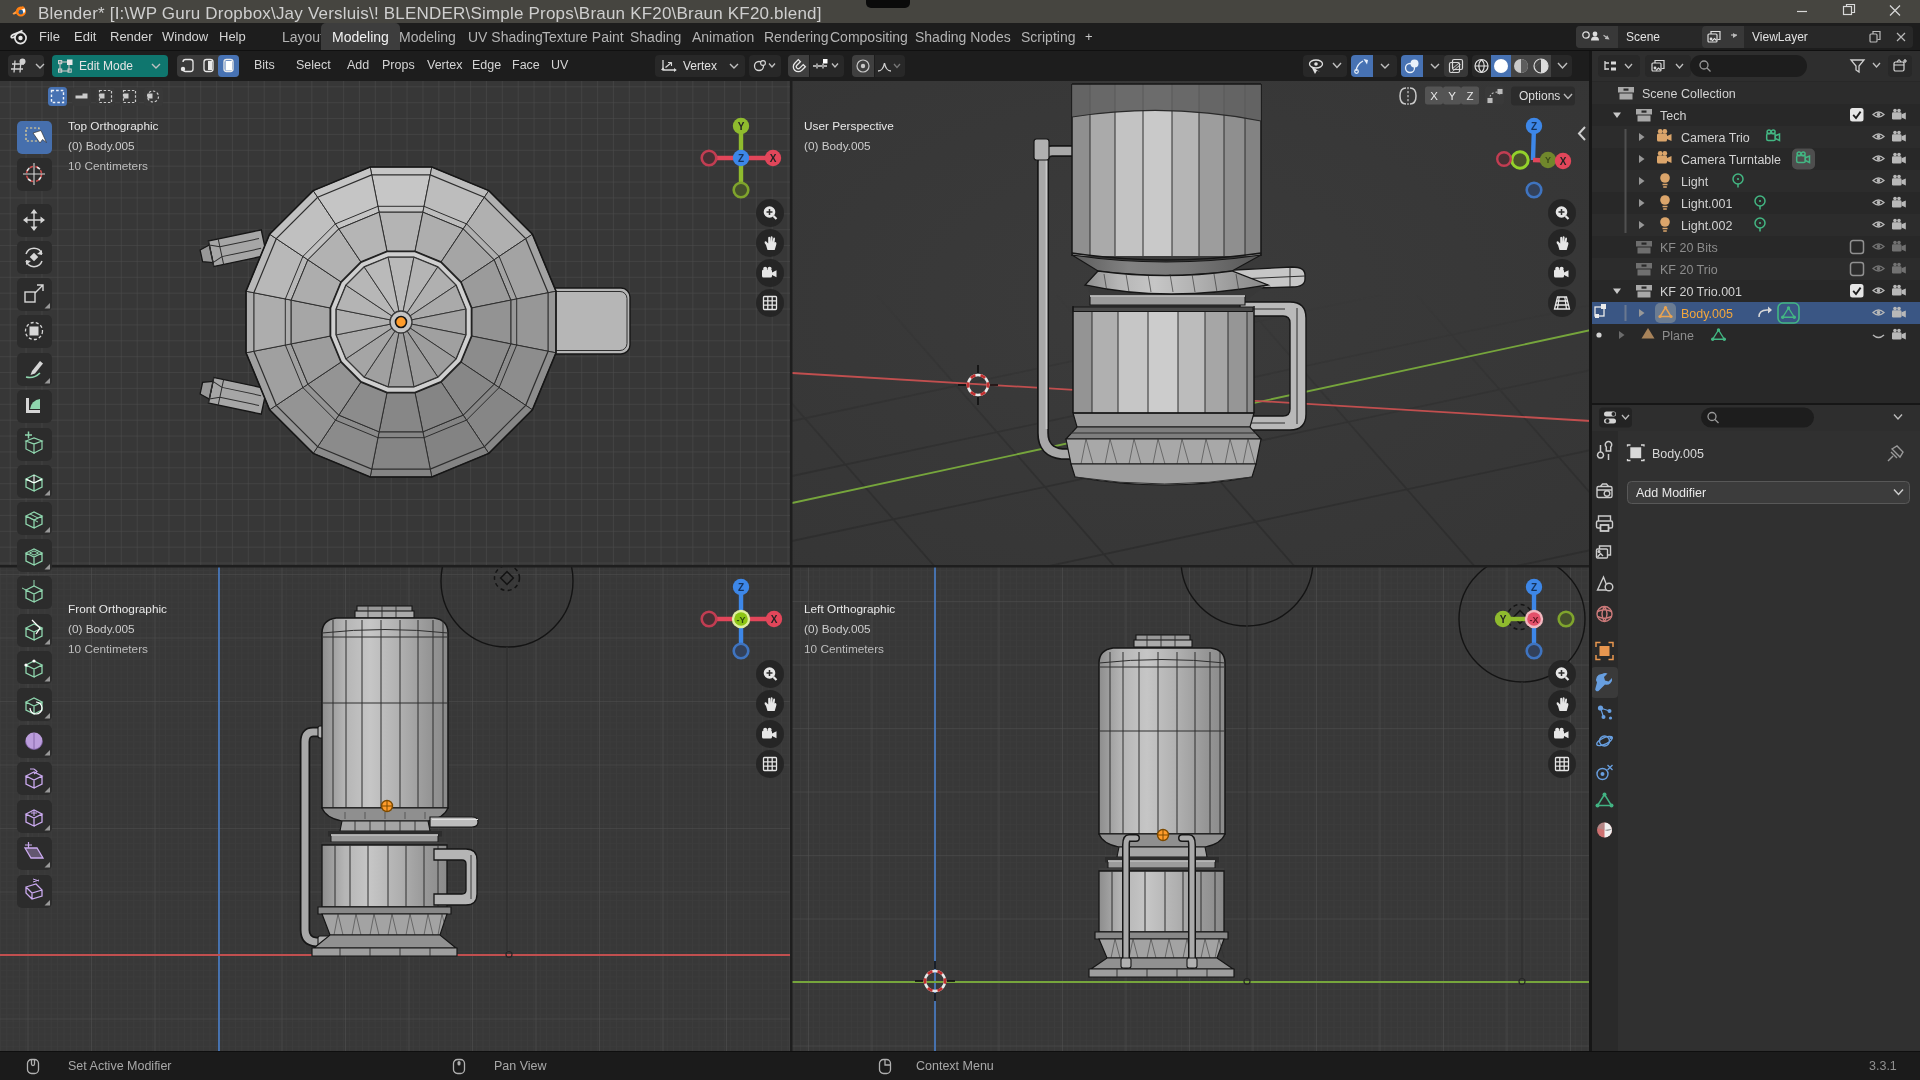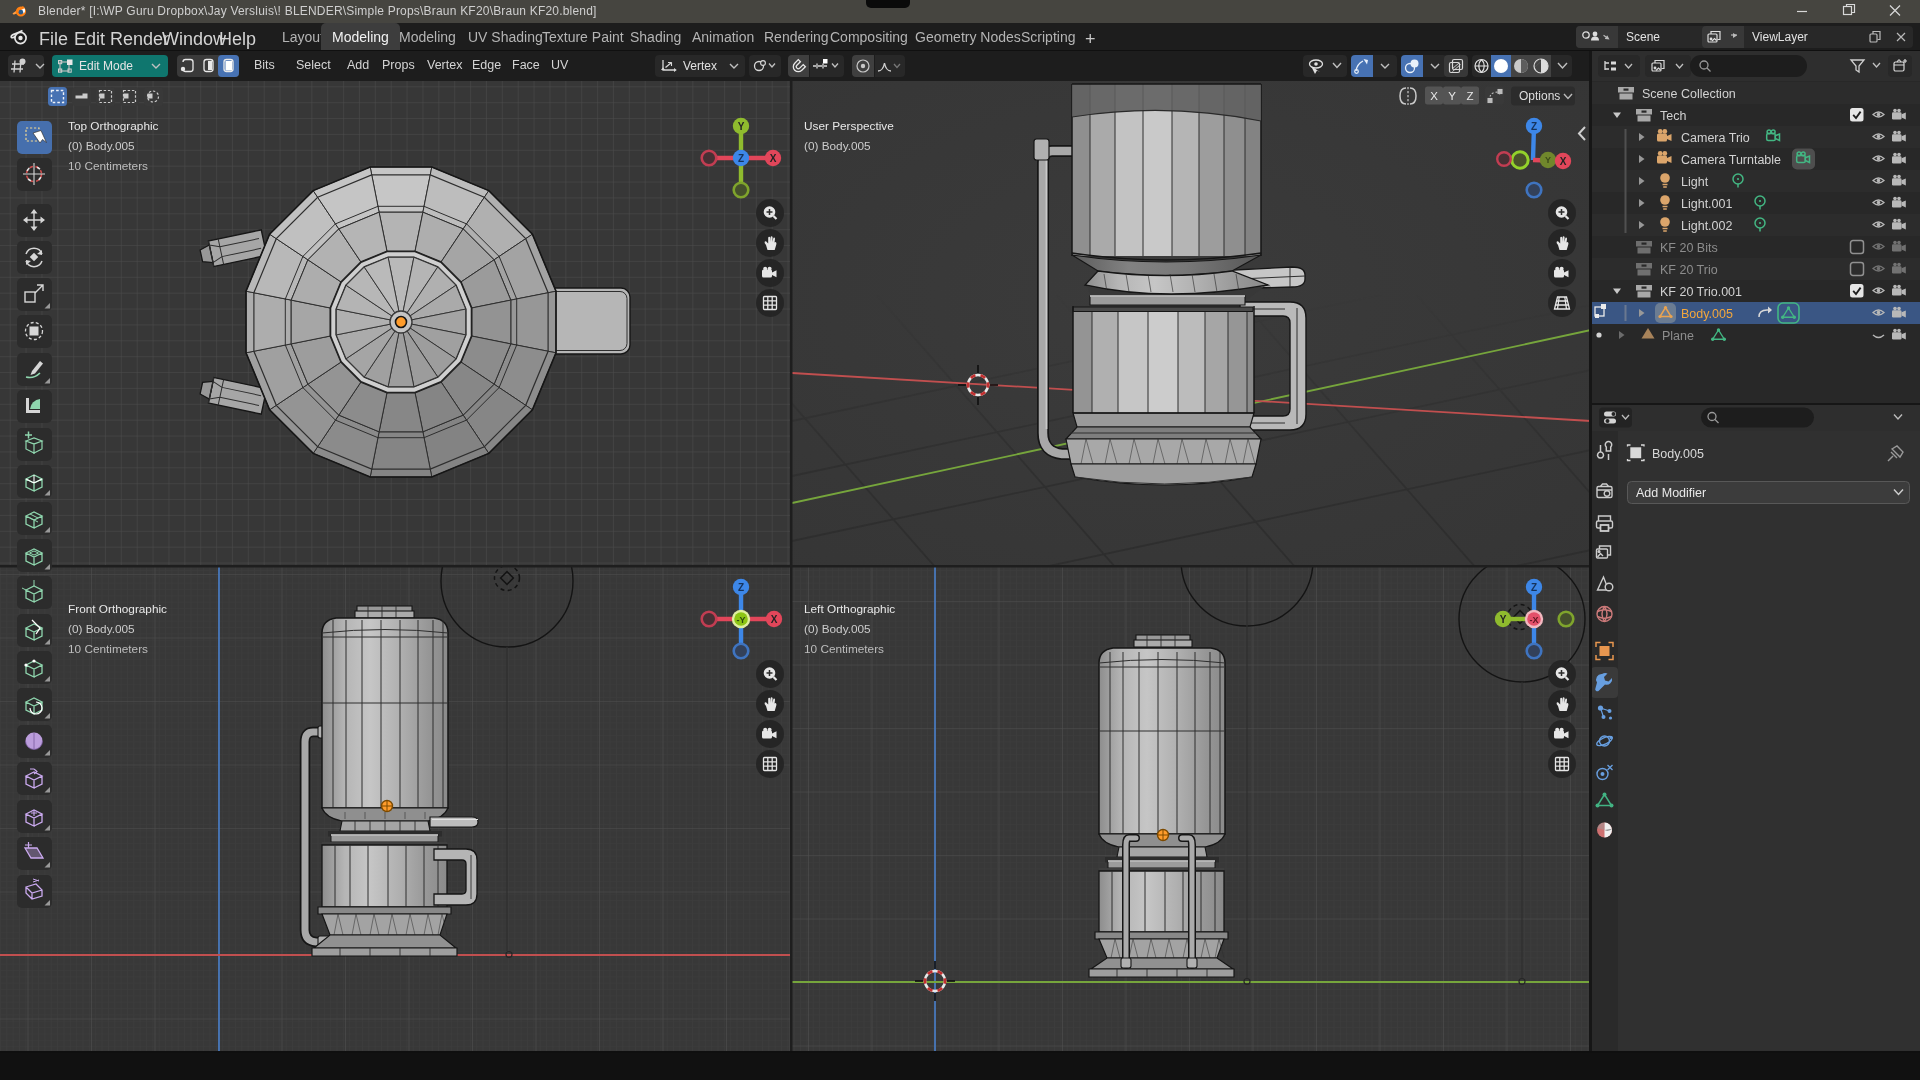--- a/index.html
+++ b/index.html
@@ -2,24 +2,24 @@
 <html><head>
 <meta charset="utf-8">
 <style>
   * { margin:0; padding:0; box-sizing:border-box; }
   html,body { width:1920px; height:1080px; overflow:hidden; background:#111; }
   body { font-family:"Liberation Sans", sans-serif; font-size:12px; color:#d0d0d0; }
   .abs { position:absolute; }
   #root { position:relative; width:1920px; height:1080px; }
   
   #titlebar { position:absolute; left:0; top:0; width:1920px; height:23px; background:#464540; }
-  #titlebar .title { position:absolute; left:38px; top:4px; font-size:12px; color:#cfcfcf; letter-spacing:0.2px; }
+  #titlebar .title { position:absolute; left:38px; top:4px; font-size:17px; color:#cfcfcf; letter-spacing:0.2px; }
   
   #topbar { position:absolute; left:0; top:23px; width:1920px; height:28px; background:#1d1d1d; }
-  .menu { position:absolute; top:6px; font-size:18px; color:#d4d4d4; }
+  .menu { position:absolute; top:6px; font-size:13px; color:#d4d4d4; }
   .wstab { position:absolute; top:0px; height:28px; line-height:28px; font-size:14px; color:#b4b4b4; padding:0 11px; border-radius:5px 5px 0 0; }
   .wstab.active { background:#3d3d3d; color:#f2f2f2; }
   
   #vpheader { position:absolute; left:0; top:51px; width:1591px; height:30px; background:#1d1d1d; }
   #outheader { position:absolute; left:1591px; top:51px; width:329px; height:30px; background:#2e2e2e; }
   .hmenu { position:absolute; top:7px; font-size:12.5px; color:#d4d4d4; }
   
   #viewport { position:absolute; left:0; top:81px; width:1591px; height:971px; background:#3a3a3a; }
   #rightcol { position:absolute; left:1591px; top:81px; width:329px; height:971px; background:#262626; }
   #outliner { position:absolute; left:0; top:0; width:329px; height:323px; background:#262626; }
@@ -65,21 +65,21 @@
     <div class="menu" style="left:219px">Help</div>
     <div class="wstab" style="left:271px">Layout</div>
     <div class="wstab active" style="left:321px">Modeling</div>
     <div class="wstab" style="left:388px">Modeling</div>
     <div class="wstab" style="left:457px">UV Shading</div>
     <div class="wstab" style="left:531px">Texture Paint</div>
     <div class="wstab" style="left:619px">Shading</div>
     <div class="wstab" style="left:681px">Animation</div>
     <div class="wstab" style="left:753px">Rendering</div>
     <div class="wstab" style="left:819px">Compositing</div>
-    <div class="wstab" style="left:904px">Geometry Nodes</div>
+    <div class="wstab" style="left:904px">Shading Nodes</div>
     <div class="wstab" style="left:1010px">Scripting</div>
     <div class="menu" style="left:1085px;color:#c8c8c8">+</div>
 
     <div class="abs" style="left:1576px;top:3px;width:197px;height:22px;background:#282828;border-radius:4px">
       <div class="abs" style="left:0;top:0;width:42px;height:22px;background:#383838;border-radius:4px 0 0 4px"></div>
       <svg class="abs" style="left:5px;top:4px" width="32" height="14" viewBox="0 0 32 14">
         <circle cx="5" cy="5" r="3.2" fill="none" stroke="#ddd" stroke-width="1.3"></circle>
         <path d="M10 10.5 a4 4 0 0 1 8 0 Z" fill="#ddd"></path>
         <circle cx="14" cy="4" r="2.4" fill="#ddd"></circle>
         <path d="M24 5 l6 0 M27 3.4 l3 1.6 -3 1.6" stroke="#bbb" stroke-width="1.2" fill="none" transform="translate(-2,2) rotate(35 27 5)"></path>
@@ -1226,13 +1226,31 @@
         <rect x="36.5" y="77.5" width="282" height="22" rx="4" fill="#3c3c3c" stroke="#585858" stroke-width="1"></rect>
         <text x="45" y="93" fill="#e8e8e8">Add Modifier</text>
         <path d="M303 85.5 l4.5 5 4.5 -5" stroke="#ccc" stroke-width="1.5" fill="none"></path>
       </svg>
     </div>
   </div>
   <div class="abs" style="left:1589px;top:51px;width:2.5px;height:1001px;background:#161616"></div>
   <div class="abs" style="left:1591px;top:402.5px;width:329px;height:2.5px;background:#161616"></div>
   <div class="abs" style="left:0;top:50px;width:1920px;height:1.2px;background:#101010"></div>
   <div class="abs" style="left:0;top:1051px;width:1920px;height:1.5px;background:#0f0f0f"></div>
+  <div id="statusbar">
+    <svg class="abs" style="left:26px;top:6px" width="14" height="17" viewBox="0 0 14 17">
+      <rect x="1.5" y="1.5" width="11" height="14" rx="4" fill="none" stroke="#b0b0b0" stroke-width="1.3"></rect>
+      <path d="M5.5 2 v4 a1.5 1.5 0 0 0 3 0 v-4" fill="none" stroke="#b0b0b0" stroke-width="1.3"></path>
+    </svg>
+    <div class="st" style="left:68px">Set Active Modifier</div>
+    <svg class="abs" style="left:452px;top:6px" width="14" height="17" viewBox="0 0 14 17">
+      <rect x="1.5" y="1.5" width="11" height="14" rx="4" fill="none" stroke="#b0b0b0" stroke-width="1.3"></rect>
+      <rect x="5.5" y="3" width="3" height="4.5" rx="1.5" fill="#b0b0b0"></rect>
+    </svg>
+    <div class="st" style="left:494px">Pan View</div>
+    <svg class="abs" style="left:878px;top:6px" width="14" height="17" viewBox="0 0 14 17">
+      <rect x="1.5" y="1.5" width="11" height="14" rx="4" fill="none" stroke="#b0b0b0" stroke-width="1.3"></rect>
+      <path d="M7 2 v5 h5" fill="none" stroke="#b0b0b0" stroke-width="1.3"></path>
+    </svg>
+    <div class="st" style="left:916px">Context Menu</div>
+    <div class="st" style="left:1869px;color:#909090">3.3.1</div>
+  </div>
 </div>
 
 </body></html>

